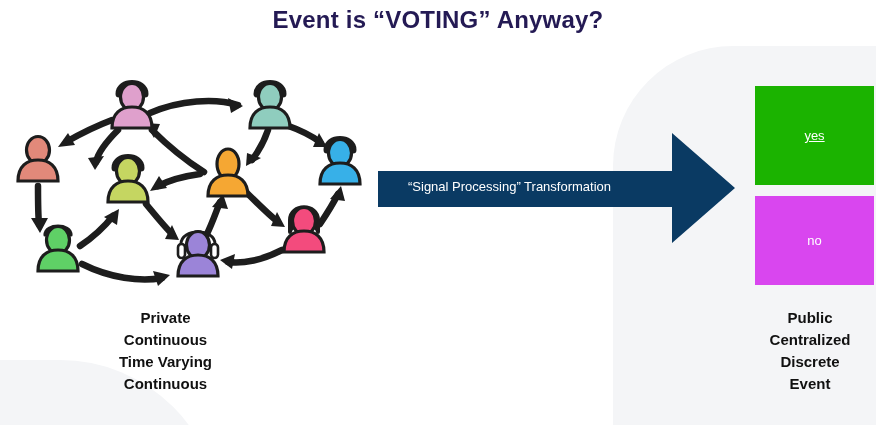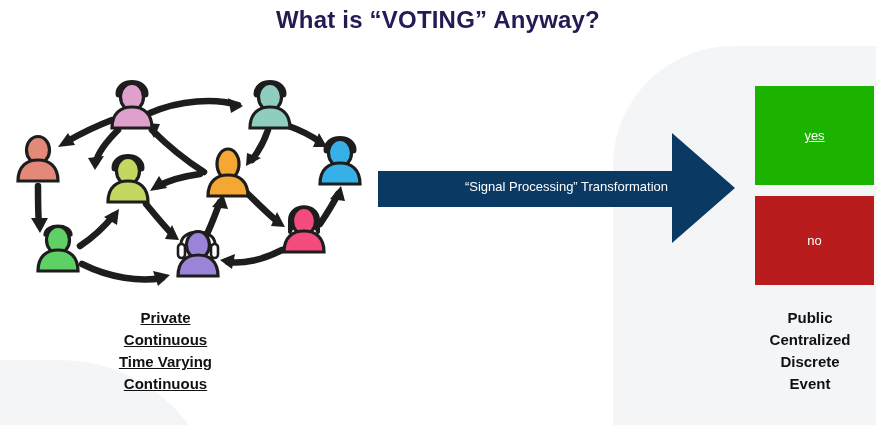--- a/index.html
+++ b/index.html
@@ -41,52 +41,52 @@
   }
 
   
   .network{position:absolute;left:0px;top:68px;width:380px;height:232px;z-index:4;}
   .network svg{display:block;}
 
   
   .arrow-wrap{position:absolute;left:372px;top:128px;width:368px;height:120px;z-index:5;}
   .arrow-label{
     position:absolute;left:408px;top:179px;width:260px;
-    text-align:right;color:#ffffff;font-size:13px;
+    text-align:left;color:#ffffff;font-size:13px;
     z-index:6;white-space:nowrap;
   }
 
   
   .box{
     position:absolute;display:flex;align-items:center;justify-content:center;
     color:#ffffff;font-size:13px;z-index:5;
   }
   .box-yes{left:755px;top:86px;width:119px;height:99px;background:#1bb300;text-decoration:underline;}
-  .box-no{left:755px;top:196px;width:119px;height:89px;background:#b91c1c;}
+  .box-no{left:755px;top:196px;width:119px;height:89px;background:#d946ef;}
 
   
   .caption{
     position:absolute;text-align:center;
     font-size:15px;font-weight:bold;color:#111111;
     line-height:22px;z-index:6;
   }
-  .caption-left{left:58px;top:307px;width:215px;text-decoration:underline;}
+  .caption-left{left:58px;top:307px;width:215px;}
   .caption-right{left:740px;top:307px;width:140px;}
   .caption div{white-space:nowrap;}
 </style>
 </head>
 <body>
 
 <div id="stage">
 
   <div class="bg-panel-right"></div>
   <div class="bg-blob-left"></div>
   <div class="bg-topband"></div>
 
-  <div class="title">What is “VOTING” Anyway?</div>
+  <div class="title">Event is “VOTING” Anyway?</div>
 
   <div class="network">
     <svg width="380" height="232" viewBox="0 0 380 232" xmlns="http://www.w3.org/2000/svg">
       <defs>
 
         <g id="person-shape">
           <ellipse cx="0" cy="-13" rx="11.5" ry="13.5"></ellipse>
           <path d="M -20,18 C -20,3 -11,-3 0,-3 C 11,-3 20,3 20,18 Z"></path>
         </g>
       </defs>

